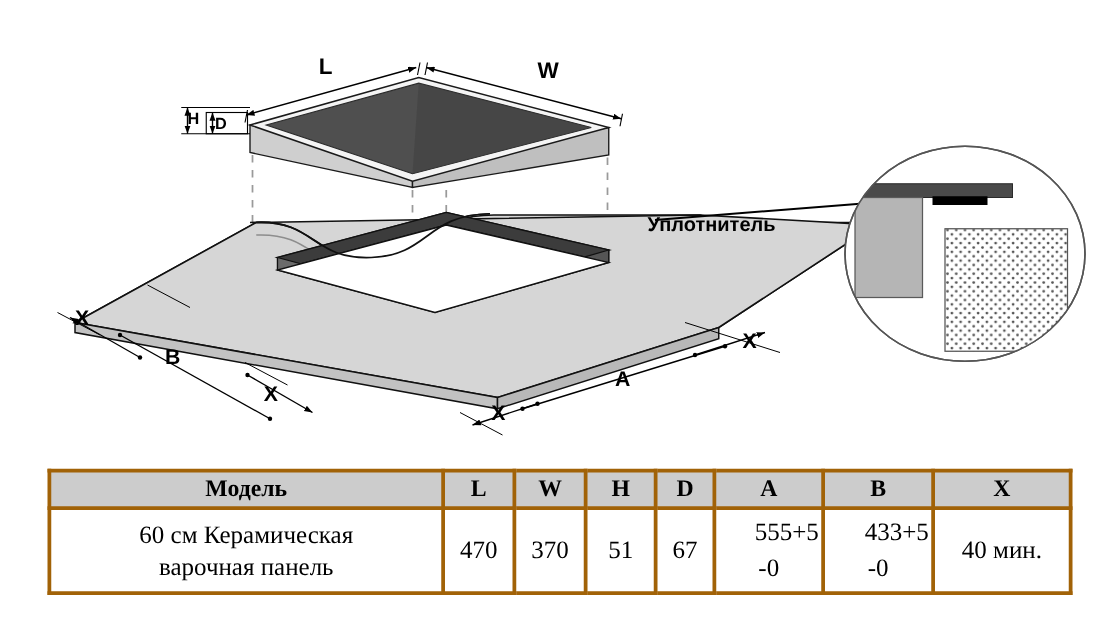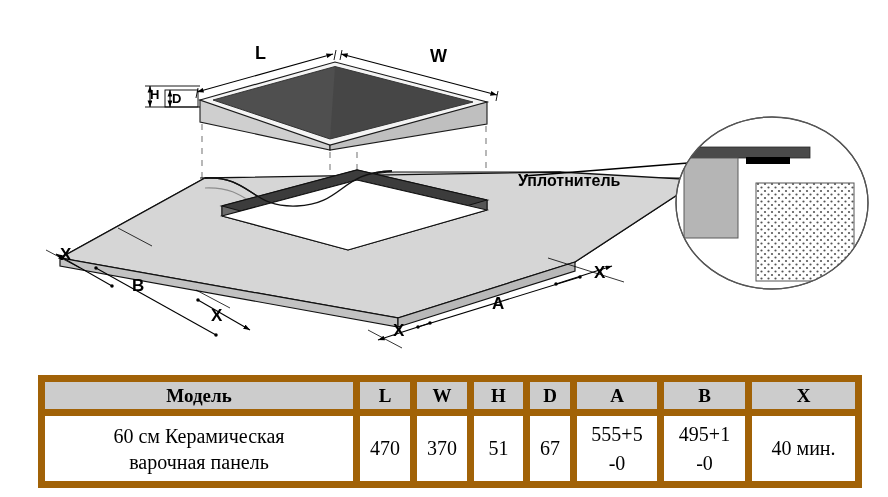--- a/index.html
+++ b/index.html
@@ -61,21 +61,21 @@
     left: 38px;
     top: 375px;
     width: 817px;
   }
   table.spec {
     border-collapse: collapse;
     width: 817px;
     table-layout: fixed;
   }
   table.spec th, table.spec td {
-    border: 7px solid #a16207;
+    border: 3px solid #a16207;
     text-align: center;
     vertical-align: middle;
     color: #000000;
     font-family: "Liberation Serif", serif;
   }
   table.spec th {
     background: #cccccc;
     font-weight: bold;
     font-size: 19px;
     height: 27px;
@@ -88,21 +88,21 @@
     padding: 0 2px;
   }
   td.model-cell {
     font-size: 20px;
     line-height: 1.3;
   }
   td.tol-cell {
     font-size: 19px;
     line-height: 1.45;
   }
-  .tol-main { display: block; }
+  .tol-main { display: block; text-align: right; }
   .tol-sub  { display: block; }
 </style>
 </head>
 <body>
 
 <div id="page">
 
   <div id="diagram">
 
     <svg width="888" height="370" viewBox="0 0 888 370" style="position:absolute;left:0;top:0;">
@@ -293,21 +293,21 @@
           </td>
           <td>470</td>
           <td>370</td>
           <td>51</td>
           <td>67</td>
           <td class="tol-cell">
             <span class="tol-main">555+5</span>
             <span class="tol-sub">-0</span>
           </td>
           <td class="tol-cell">
-            <span class="tol-main">495+1</span>
+            <span class="tol-main">433+5</span>
             <span class="tol-sub">-0</span>
           </td>
           <td>40 мин.</td>
         </tr>
       </tbody>
     </table>
   </div>
 
 </div>
 

